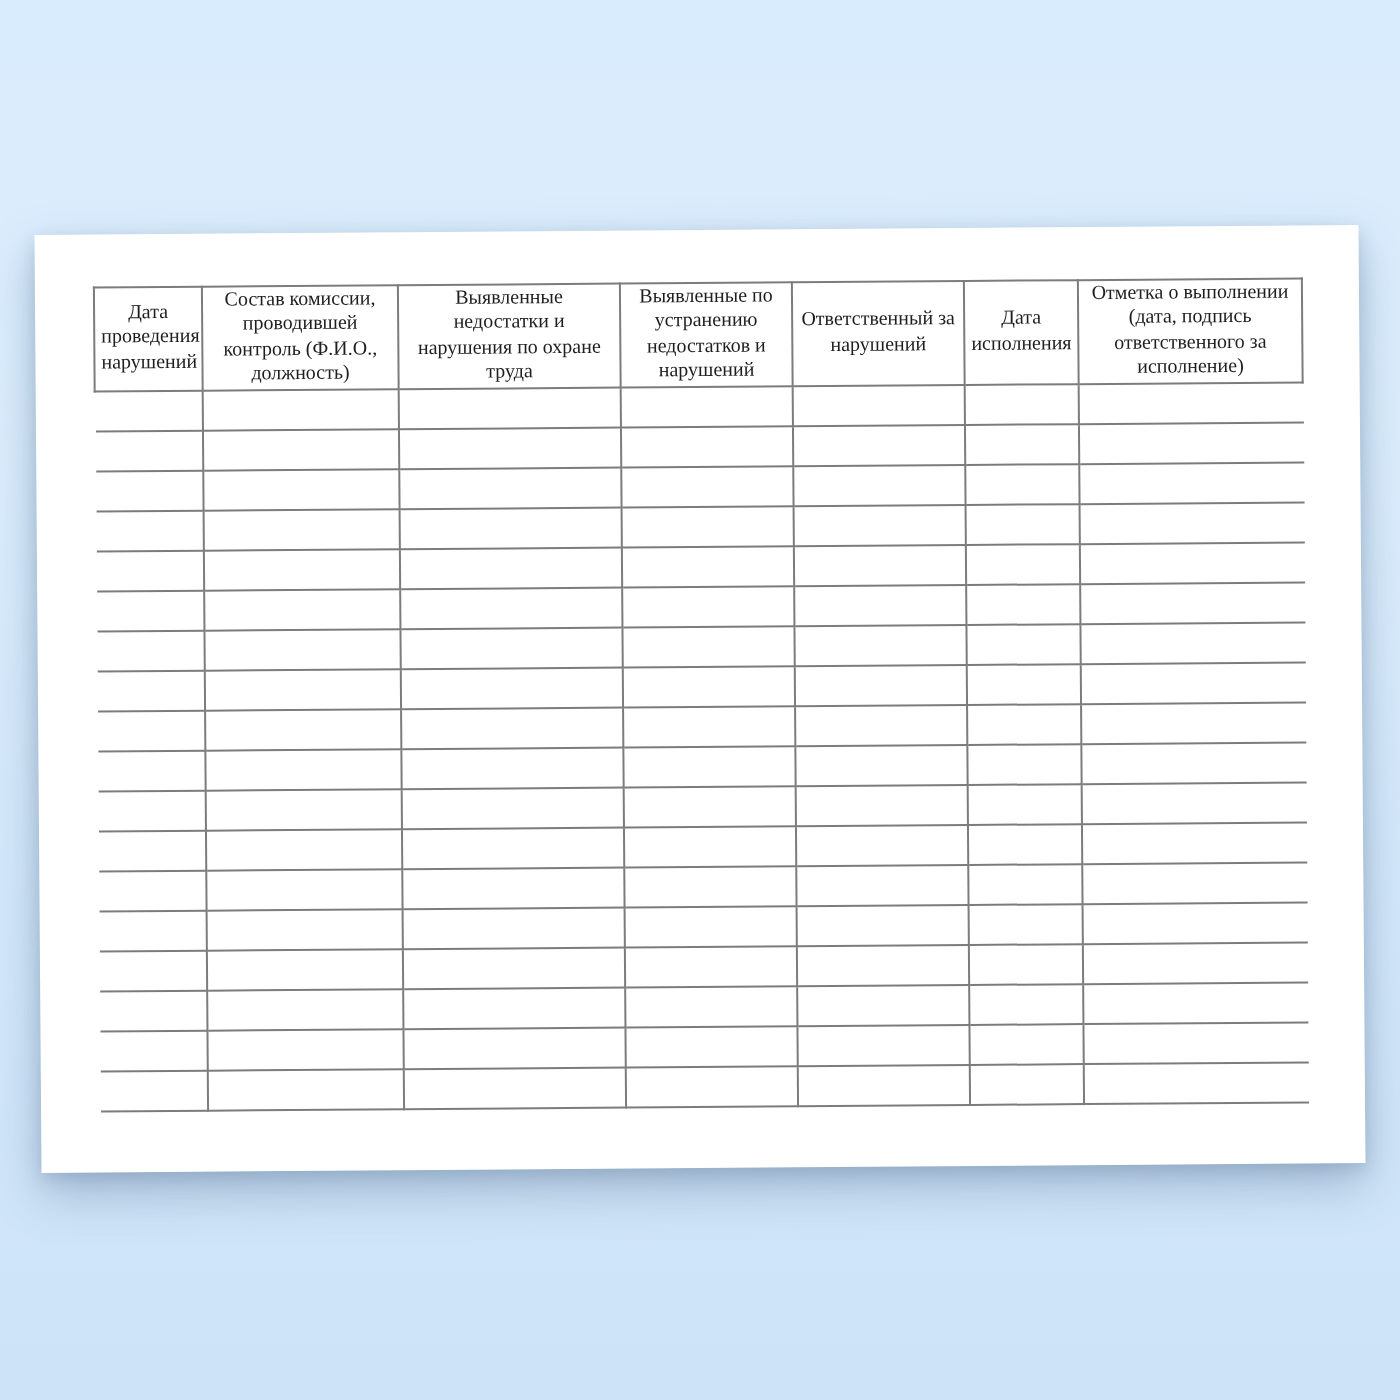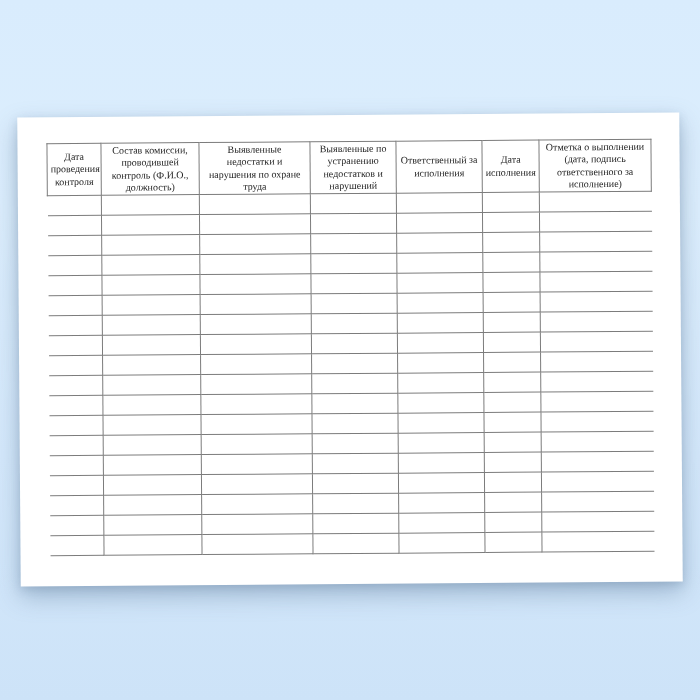--- a/index.html
+++ b/index.html
@@ -70,25 +70,25 @@
           <col style="width: 54px;">
           <col style="width: 98px;">
           <col style="width: 111px;">
           <col style="width: 86px;">
           <col style="width: 86px;">
           <col style="width: 57px;">
           <col style="width: 112px;">
         </colgroup>
       <thead>
         <tr>
-          <th>Дата проведения контроля</th>
+          <th>Дата проведения нарушений</th>
           <th>Состав комиссии, проводившей контроль (Ф.И.О., должность)</th>
           <th>Выявленные недостатки и нарушения по охране труда</th>
           <th>Выявленные по устранению недостатков и нарушений</th>
-          <th>Ответственный за исполнения</th>
+          <th>Ответственный за нарушений</th>
           <th>Дата исполнения</th>
           <th>Отметка о выполнении (дата, подпись ответственного за исполнение)</th>
         </tr>
       </thead>
       <tbody>
           <tr>
             <td></td>
             <td></td>
             <td></td>
             <td></td>

